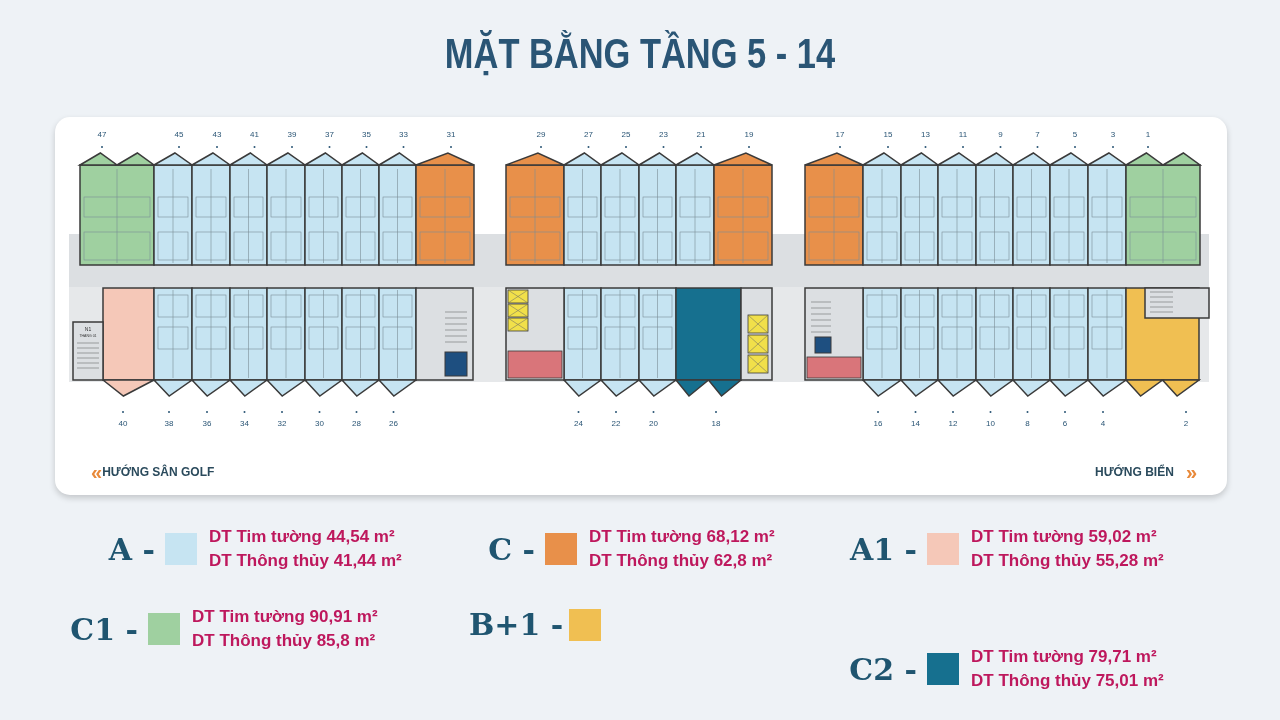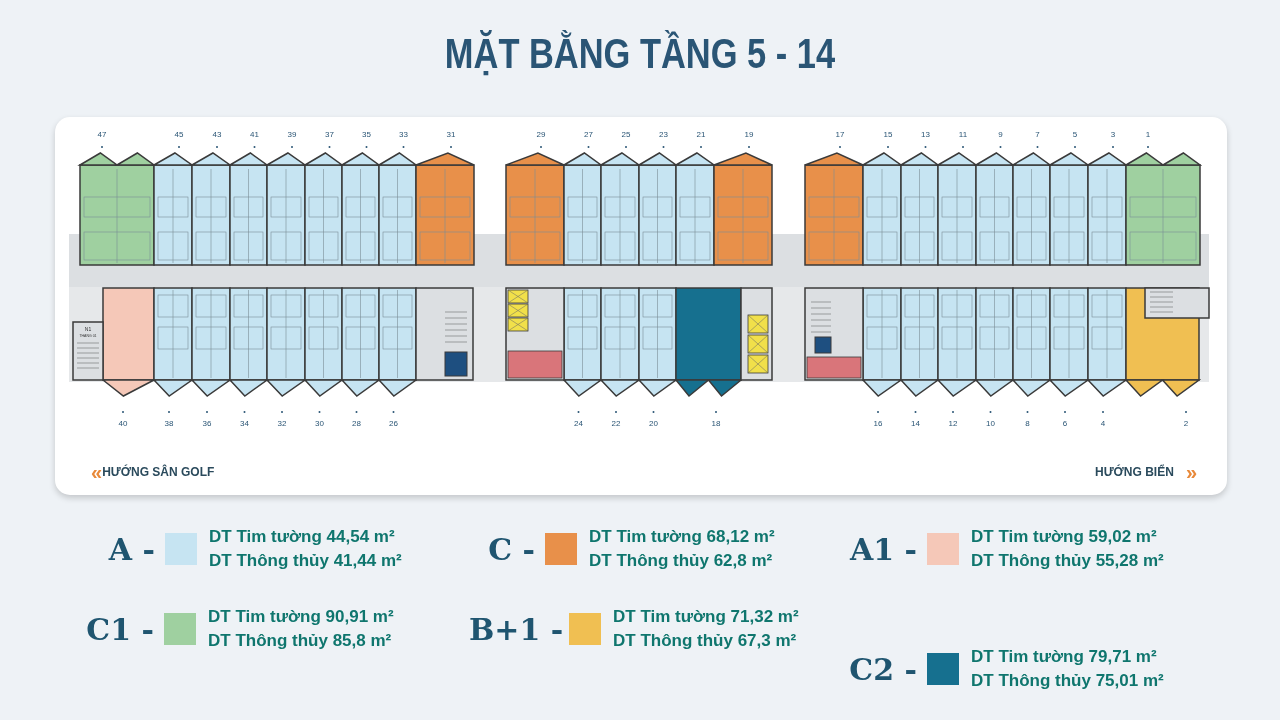--- a/index.html
+++ b/index.html
@@ -35,21 +35,21 @@
 
     .legend { position: absolute; left: 0; top: 515px; width: 1280px; height: 180px; }
     .leg-item { position: absolute; display: flex; align-items: center; }
     .leg-code {
       font-family: "DejaVu Serif", serif; font-weight: 700; font-size: 30px; color: #1f5570;
       text-align: right; white-space: nowrap;
     }
     .leg-swatch { width: 32px; height: 32px; margin: 0 12px 0 10px; }
     .leg-lines { display: flex; flex-direction: column; gap: 4px; }
     .leg-line {
-      font-family: "Liberation Sans", sans-serif; font-weight: 700; font-size: 17px; color: #0f766e;
+      font-family: "Liberation Sans", sans-serif; font-weight: 700; font-size: 17px; color: #be185d;
       white-space: nowrap;
     }
   </style>
 </head>
 <body>
 
 <div class="title">MẶT BẰNG TẦNG 5 - 14</div>
 
 <div class="card">
   <svg class="plan" width="1172" height="340" viewBox="0 0 1172 340" xmlns="http://www.w3.org/2000/svg">
@@ -537,35 +537,31 @@
     </div>
   </div>
   <div class="leg-item" style="left:845px;top:12px;">
     <span class="leg-code" style="width:72px">A1 -</span>
     <span class="leg-swatch" style="background:#f5c8b8"></span>
     <div class="leg-lines">
       <span class="leg-line">DT Tim tường 59,02 m²</span>
       <span class="leg-line">DT Thông thủy 55,28 m²</span>
     </div>
   </div>
-  <div class="leg-item" style="left:84px;top:92px;">
+  <div class="leg-item" style="left:68px;top:92px;">
     <span class="leg-code" style="width:70px">C1 -</span>
     <span class="leg-swatch" style="background:#9fd0a0"></span>
     <div class="leg-lines">
       <span class="leg-line">DT Tim tường 90,91 m²</span>
       <span class="leg-line">DT Thông thủy 85,8 m²</span>
     </div>
   </div>
   <div class="leg-item" style="left:445px;top:92px;margin-left:24px;">
     <span class="leg-code" style="width:90px">B+1 -</span>
     <span class="leg-swatch" style="background:#f0bf52"></span>
-    <div class="leg-lines">
-      <span class="leg-line">DT Tim tường 71,32 m²</span>
-      <span class="leg-line">DT Thông thủy 67,3 m²</span>
-    </div>
   </div>
   <div class="leg-item" style="left:845px;top:92px;margin-top:40px;">
     <span class="leg-code" style="width:72px">C2 -</span>
     <span class="leg-swatch" style="background:#16708f"></span>
     <div class="leg-lines">
       <span class="leg-line">DT Tim tường 79,71 m²</span>
       <span class="leg-line">DT Thông thủy 75,01 m²</span>
     </div>
   </div>
 </div>

